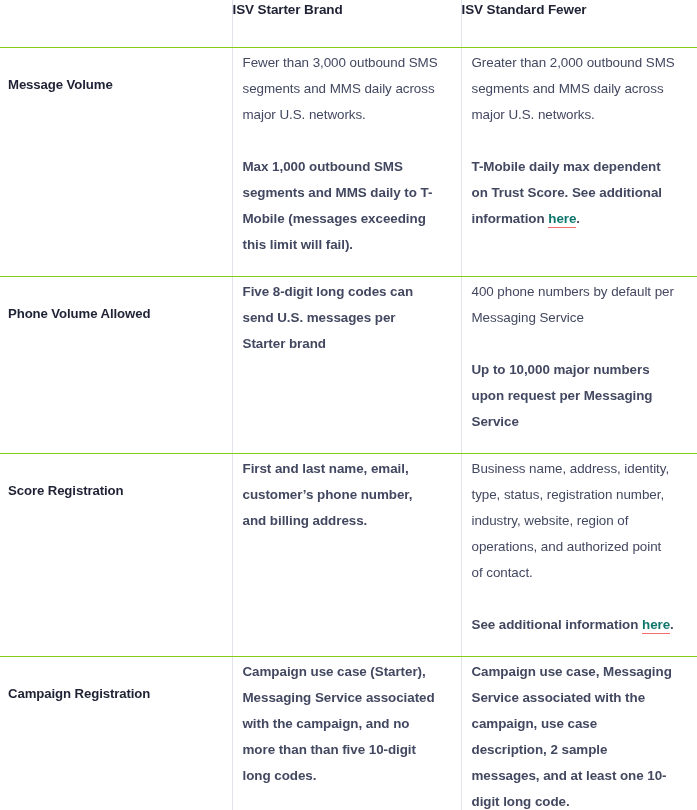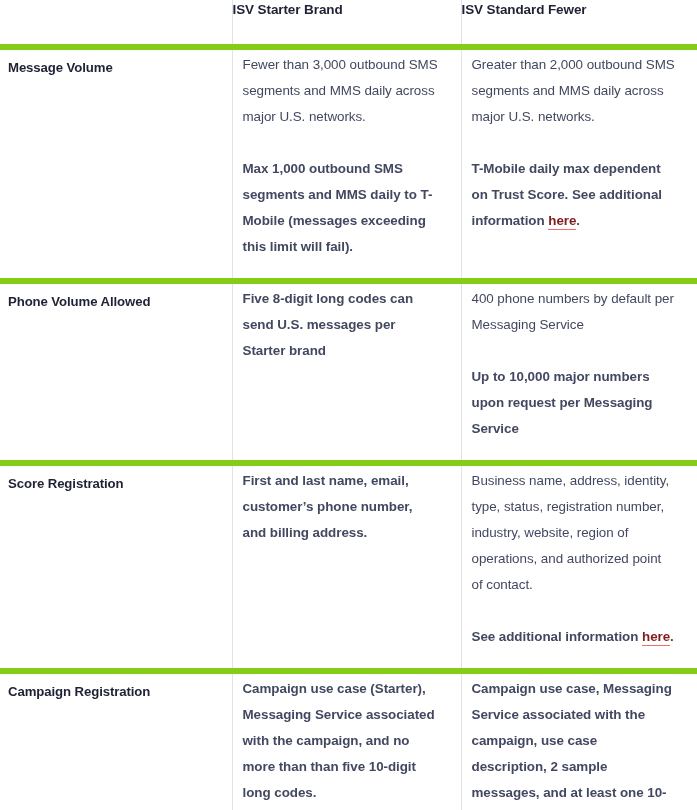--- a/index.html
+++ b/index.html
@@ -23,21 +23,21 @@
   }
 
   .comparison-table col.c-feature { width: 232px; }
   .comparison-table col.c-starter  { width: 229px; }
   .comparison-table col.c-standard { width: 236px; }
 
   .comparison-table th,
   .comparison-table td {
     vertical-align: top;
     text-align: left;
-    border-bottom: 6px solid #84cc16;
+    border-bottom: 1px solid #84cc16;
     border-right: 1px solid #e1e3ea;
     padding: 0;
   }
   .comparison-table th:last-child,
   .comparison-table td:last-child {
     border-right: none;
   }
 
   
   thead th {
@@ -47,21 +47,21 @@
     font-size: 13.5px;
     font-weight: bold;
     color: #1f2235;
     letter-spacing: -0.1px;
     line-height: 20px;
   }
   thead th.c-blank { padding: 0; }
 
   
   tbody th.feature-cell {
-    padding: 8px 16px 18px 8px;
+    padding: 27px 16px 18px 8px;
     font-size: 13.2px;
     font-weight: bold;
     color: #1f2235;
     line-height: 20px;
     letter-spacing: -0.1px;
   }
 
   tbody td.value-cell {
     padding: 2px 22px 18px 10px;
     font-size: 13.4px;
@@ -79,21 +79,21 @@
   }
 
   
   tr.row-message    th, tr.row-message    td { height: 196px; box-sizing: border-box; }
   tr.row-phone      th, tr.row-phone      td { height: 134px; box-sizing: border-box; }
   tr.row-brand      th, tr.row-brand      td { height: 176px; box-sizing: border-box; }
   tr.row-campaign   th, tr.row-campaign   td { height: 176px; box-sizing: border-box; }
 
   
   a.doc-link {
-    color: #7f1d1d;
+    color: #0f766e;
     text-decoration: none;
     border-bottom: 1.5px solid #f46c6c;
     padding-bottom: 1px;
     cursor: pointer;
   }
 </style>
 </head>
 <body>
 
 <table class="comparison-table">

